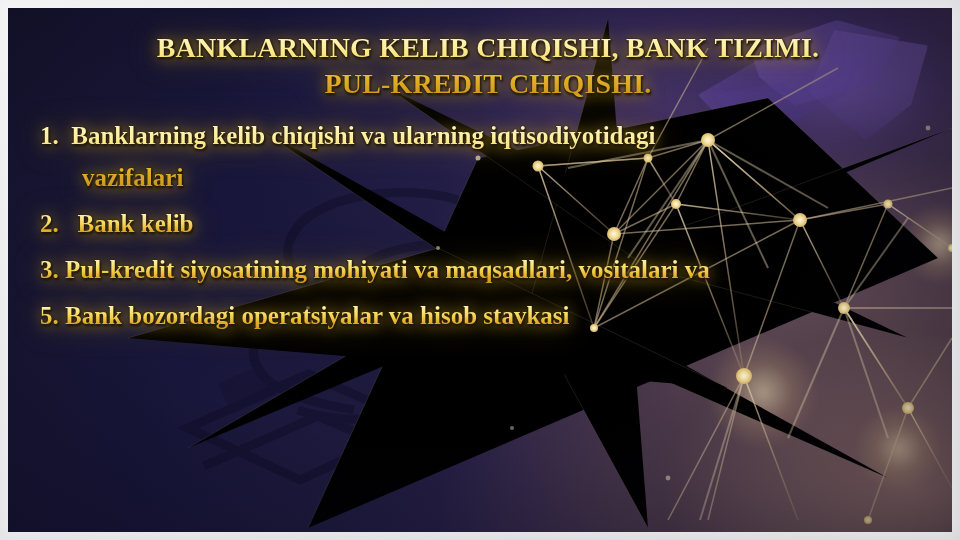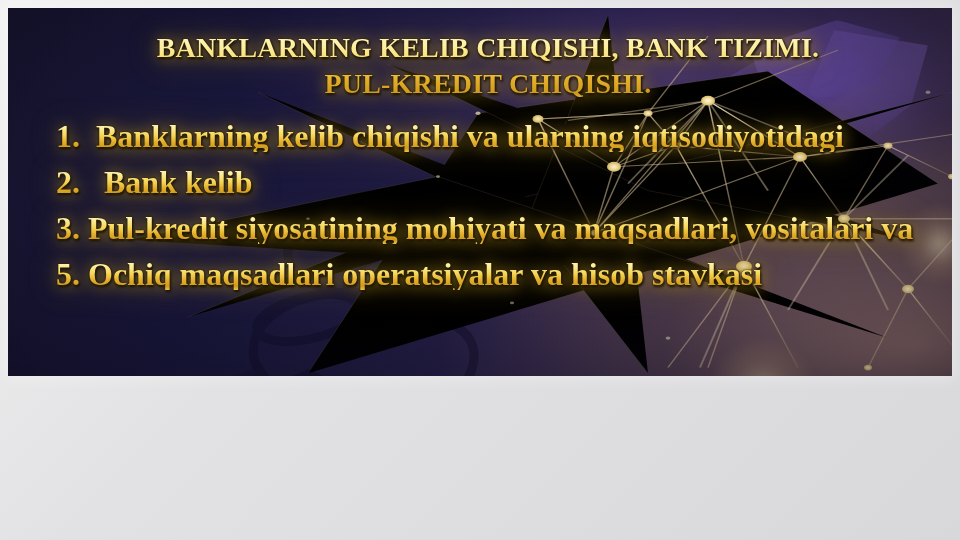--- a/index.html
+++ b/index.html
@@ -23,21 +23,21 @@
     background: linear-gradient(135deg, #f2f2f2 0%, #e2e2e4 40%, #d8d8db 100%);
     overflow: hidden;
   }
 
   
   #slide-canvas {
     position: absolute;
     left: 8px;
     top: 8px;
     width: 944px;
-    height: 368px;
+    height: 524px;
     overflow: hidden;
     background: #161432;
     box-shadow: 0 0 14px 3px rgba(255,255,255,0.35);
   }
 
   
   .bg-base {
     position: absolute;
     inset: 0;
     background:
@@ -147,24 +147,23 @@
 
   
   #list {
     position: absolute;
     left: 32px;
     top: 112px;
     width: 908px;
   }
   .item {
     font-weight: bold;
-    font-size: 32px;
+    font-size: 25px;
     line-height: 32px;
     margin-bottom: 8px;
-    margin-left: 16px;
   }
   .item.justify {
     text-align: justify;
     text-align-last: left;
   }
   .item-line2 {
     display: block;
     margin-top: 10px;
   }
   .indent { padding-left: 42px; }
@@ -319,35 +318,36 @@
       <div id="title-block" class="gold">
         <span class="tline">BANKLARNING KELIB CHIQISHI, BANK TIZIMI.</span>
         <span class="tline">PUL-KREDIT CHIQISHI.</span>
       </div>
 
       <div id="list">
 
         <div class="item justify gold m1">
           <span>1.</span>&nbsp;
           <span>Banklarning kelib chiqishi va ularning iqtisodiyotidagi</span>
+          <span class="item-line2 indent">vazifalari</span>
         </div>
 
         <div class="item gold m2">
           <span>2.</span>&nbsp;&nbsp;
           <span>Bank kelib</span>
         </div>
 
         <div class="item gold m3">
           <span>3.</span>
           <span>Pul-kredit siyosatining mohiyati va maqsadlari, vositalari va</span>
         </div>
 
 
         <div class="item gold m5">
           <span>5.</span>
-          <span>Ochiq maqsadlari operatsiyalar va hisob stavkasi</span>
+          <span>Bank bozordagi operatsiyalar va hisob stavkasi</span>
         </div>
 
       </div>
     </div>
 
   </div>
 </div>
 
 </body></html>

